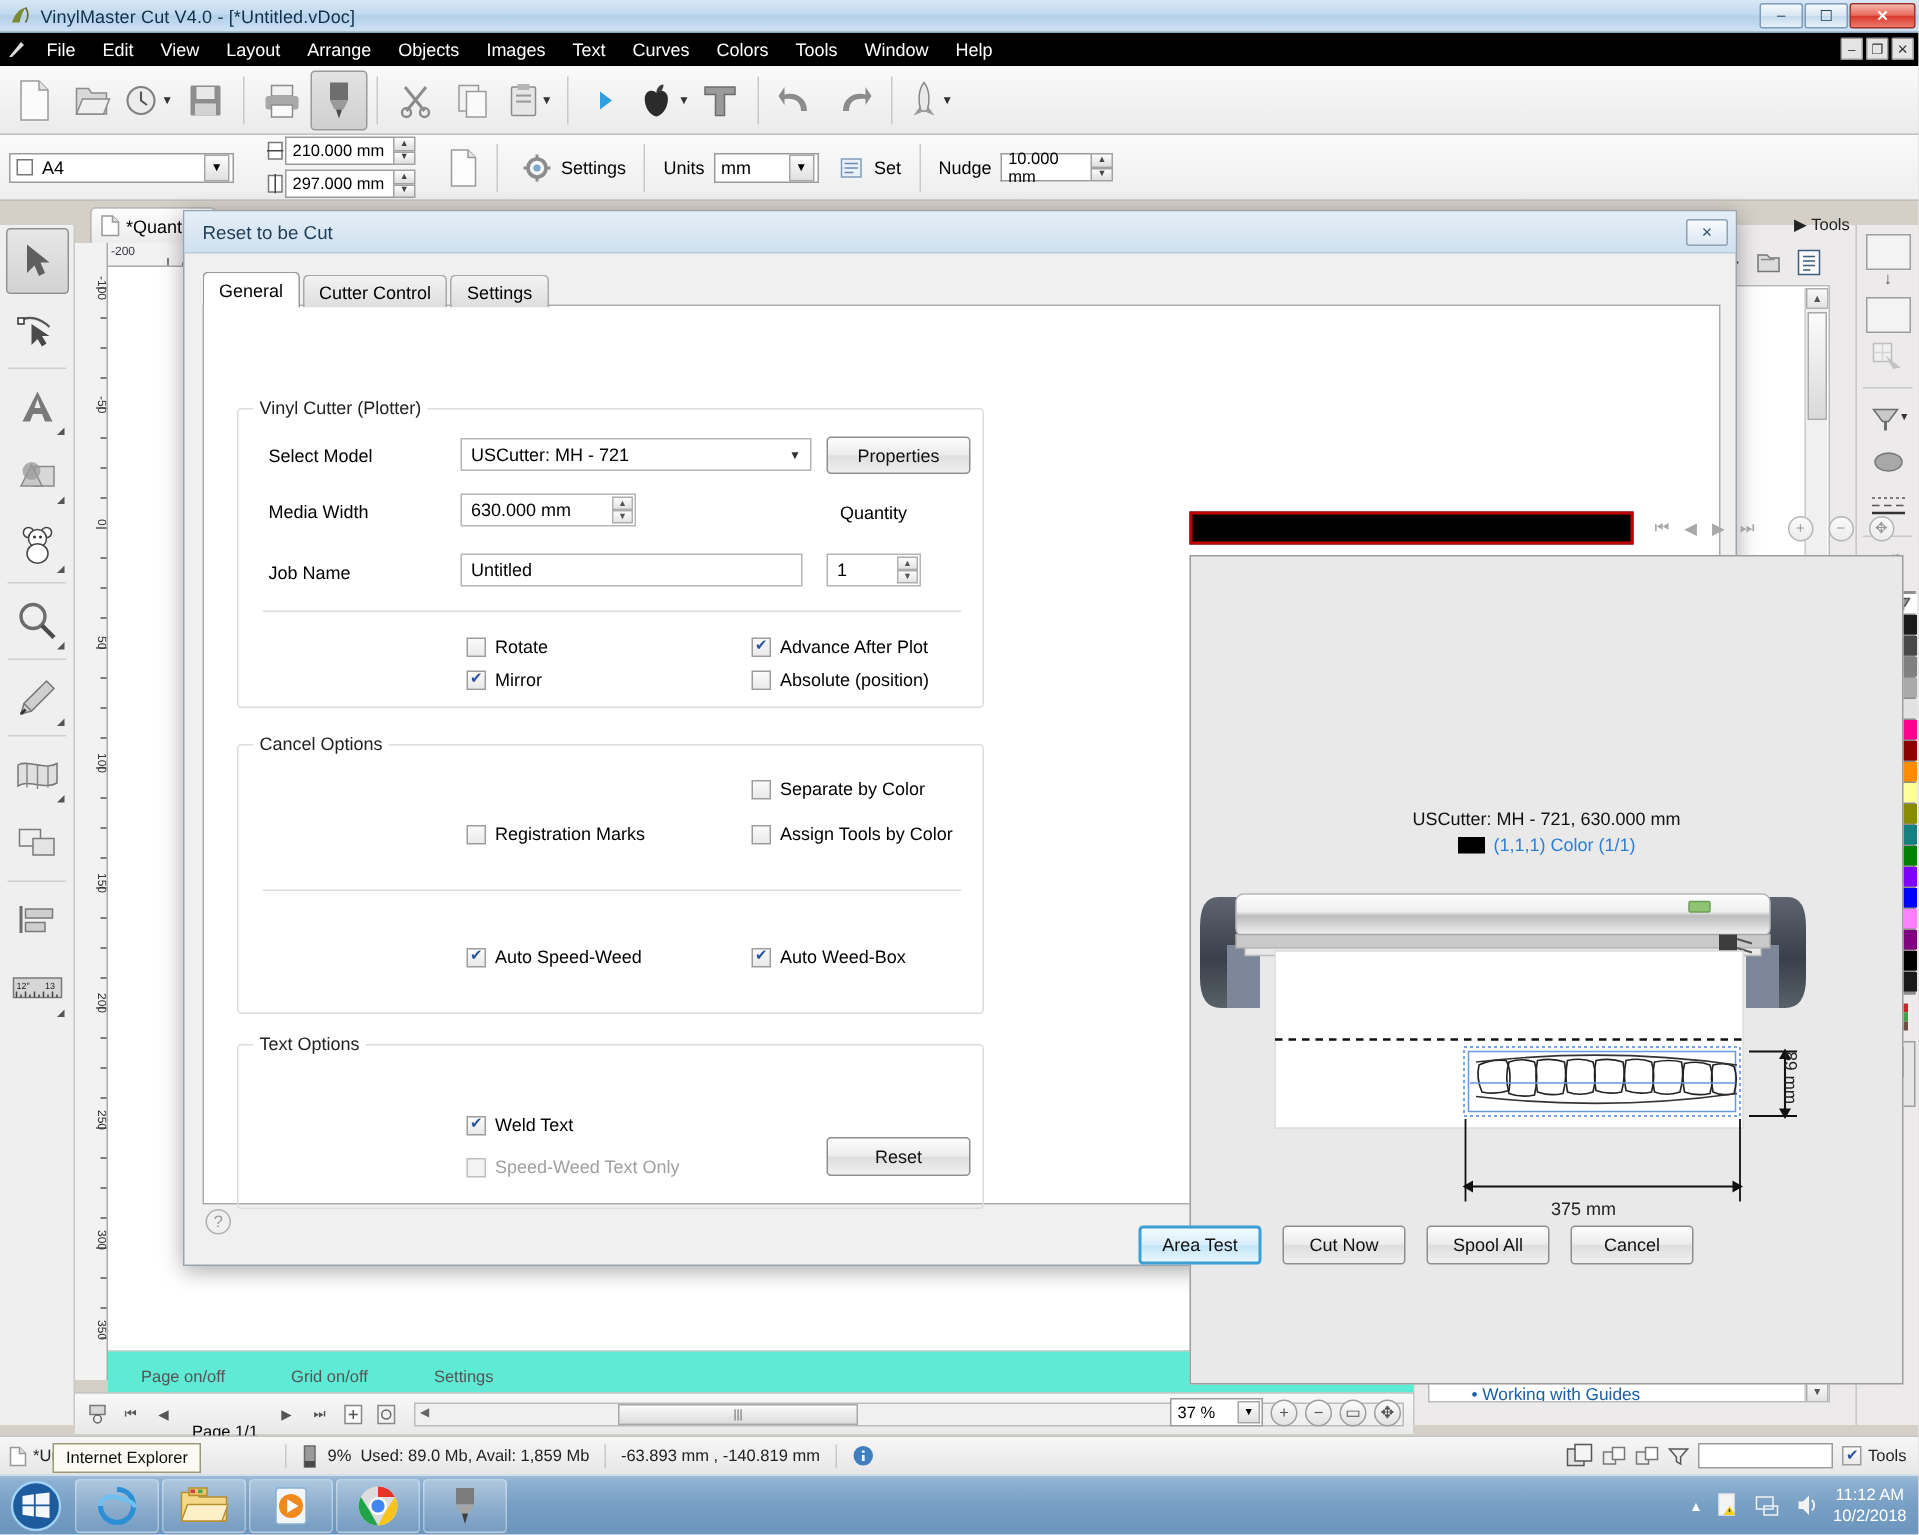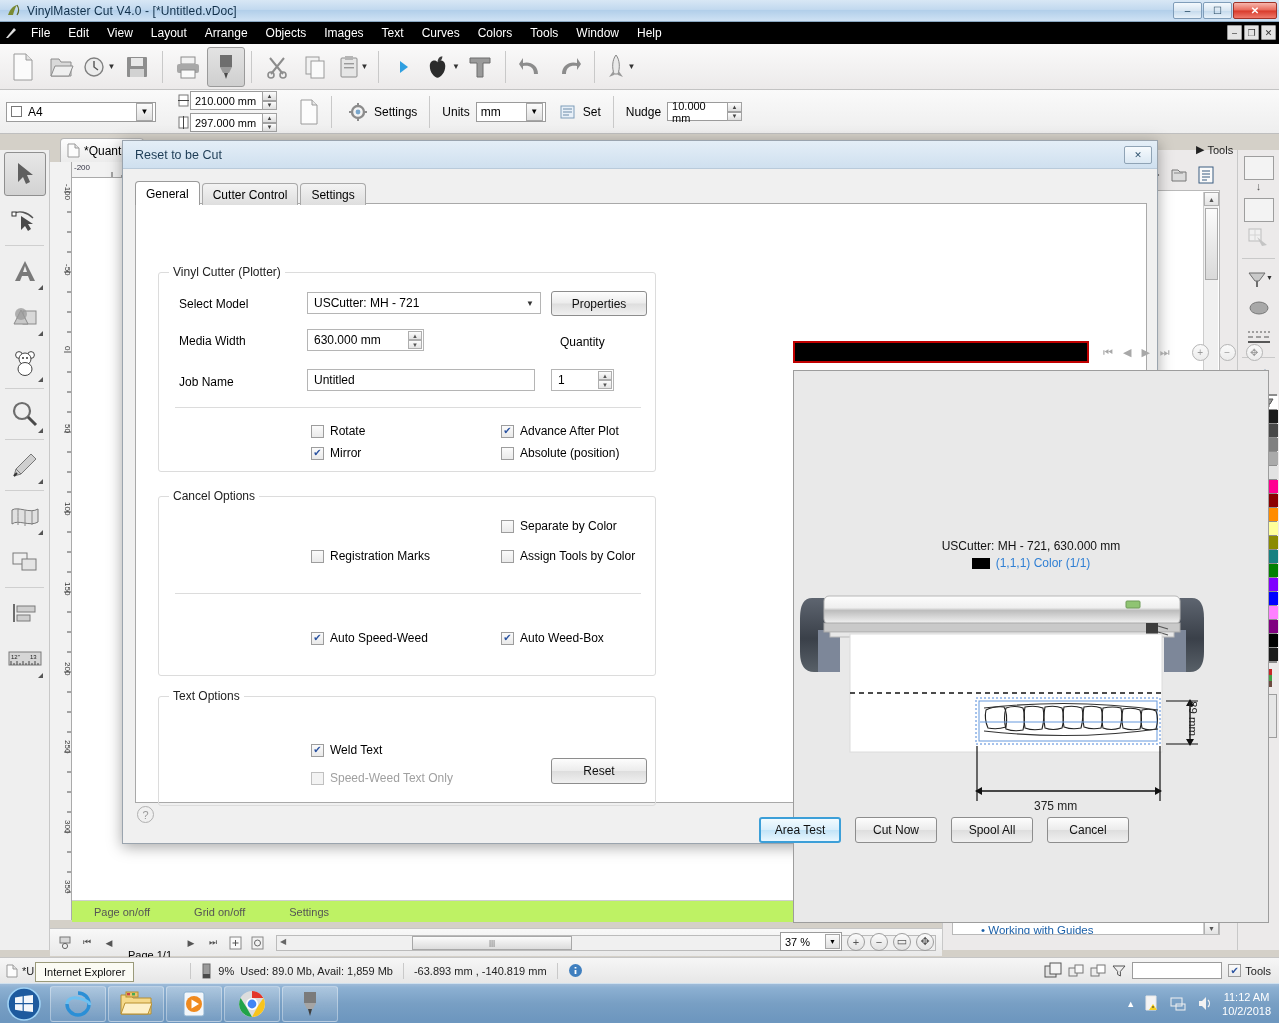--- a/index.html
+++ b/index.html
@@ -101,22 +101,22 @@
     border-right:1px solid #aaa;border-bottom:1px solid #aaa; display:flex;align-items:center;justify-content:center;}
   #canvas{ position:absolute; left:72px; top:178px; width:870px; height:742px; background:#fff; }
 
   
   #doctab{ position:absolute; left:60px; top:138px; height:24px; padding:0 10px 0 6px;
     background:linear-gradient(to bottom,#fdfdfd,#ececec); border:1px solid #b6b6b6;
     border-bottom:none; border-radius:4px 4px 0 0; display:flex;align-items:center;gap:4px;
     font-size:12px; z-index:3; }
 
   
-  #canvasstatus{ position:absolute; left:72px; top:900px; width:870px; height:22px;
-    background:#bef264; border-top:1px solid #cfcfcf; display:flex; align-items:center;
+  #canvasstatus{ position:absolute; left:72px; top:900px; width:870px; height:34px;
+    background:#5eead4; border-top:1px solid #cfcfcf; display:flex; align-items:center;
     color:#555; font-size:11px; }
   #canvasstatus span{ padding:0 22px; }
 
   
   #pagenav{ position:absolute; left:50px; top:928px; width:892px; height:28px;
     background:linear-gradient(to bottom,#f8f8f8,#e9e9e9); border-top:1px solid #c6c6c6;
     display:flex; align-items:center; gap:4px; padding-left:6px; font-size:11px; }
   .navbtn{ width:18px;height:18px;display:flex;align-items:center;justify-content:center;
            color:#555;font-size:9px; }
   .hscroll{ flex:1; height:16px; margin:0 6px; background:#f0f0f0; border:1px solid #bbb; position:relative; }

